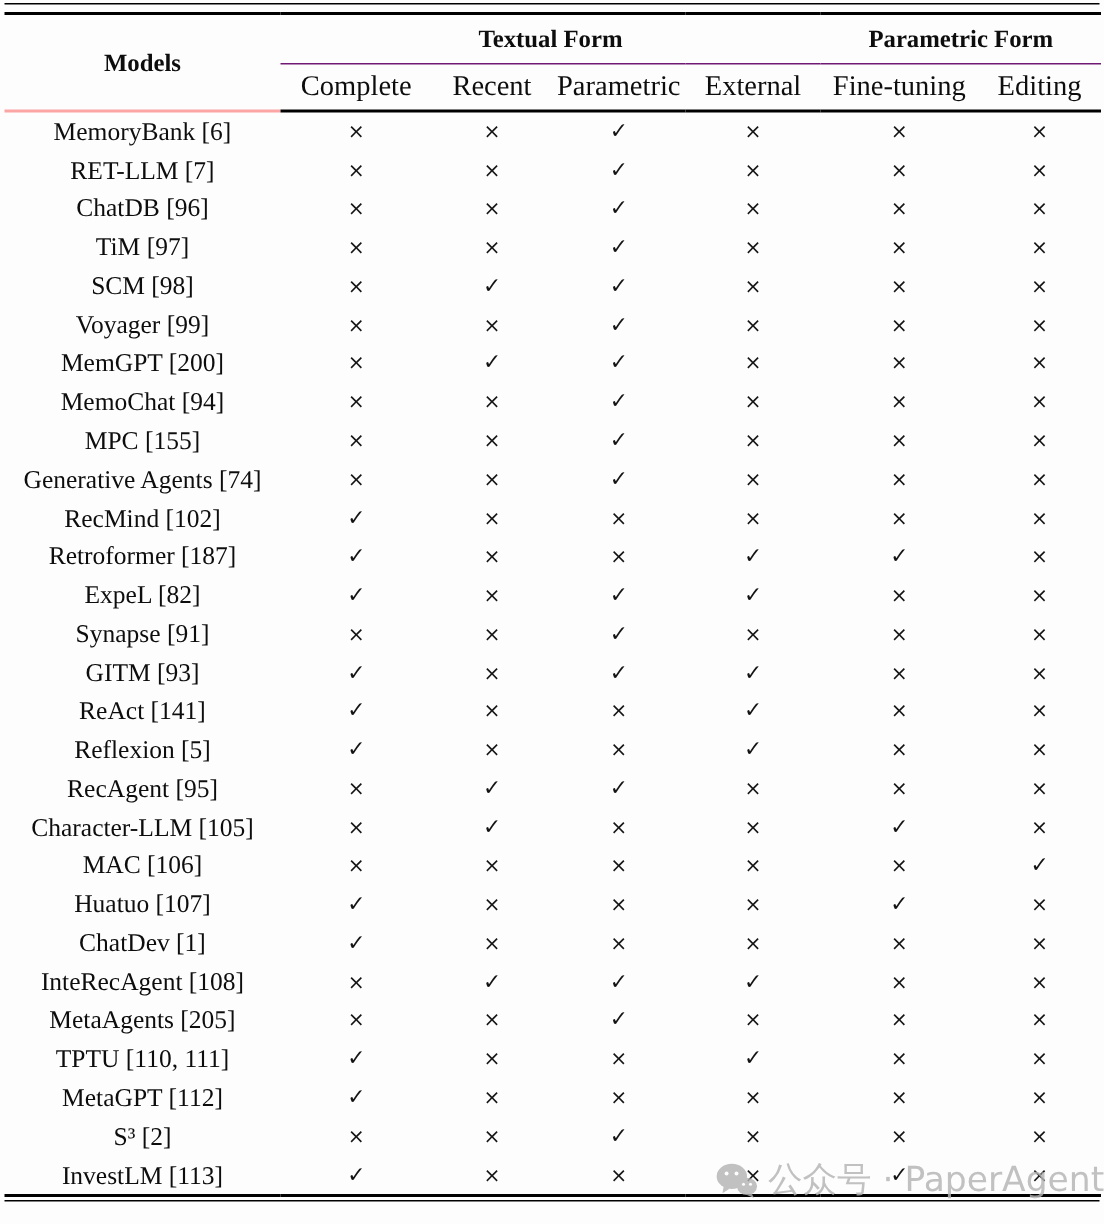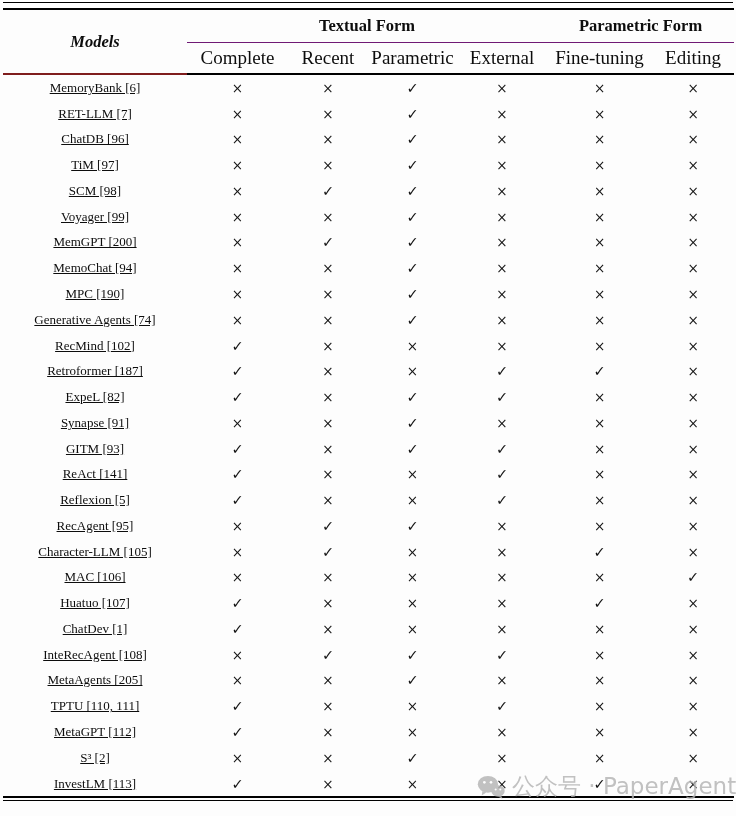--- a/index.html
+++ b/index.html
@@ -35,24 +35,24 @@
   th, td { text-align: center; vertical-align: middle; padding: 0; }
 
   thead th.models-head {
     font-size: 16.5px;
     font-weight: bold;
   }
   thead tr.group-row th { height: 32px; font-size: 16.5px; font-weight: bold; }
   thead tr.group-row th.group-span { border-bottom: 1px solid #701a75; }
   thead tr.sub-row th { height: 30px; font-size: 19px; font-weight: normal; }
   thead tr.sub-row th { border-bottom: 2px solid #000; }
-  thead th.models-head { border-bottom: 2px solid #7f1d1d; font-style: italic; }
+  thead th.models-head { border-bottom: 2px solid #fca5a5; }
 
   tbody td { height: 25.78px; }
-  tbody td.model-cell { font-size: 13px; white-space: nowrap; text-decoration: underline; }
+  tbody td.model-cell { font-size: 17px; white-space: nowrap; }
   tbody td.mark {
     font-family: "DejaVu Sans", sans-serif;
     font-size: 13.5px;
     color: #141414;
   }
   tbody td.mark.check { font-size: 14.5px; }
 
   .bottom-gap { height: 2px; }
 
   .watermark {
@@ -180,21 +180,21 @@
     <td class="model-cell">MemoChat [94]</td>
 
   <td class="mark cross">×</td>
           <td class="mark cross">×</td>
           <td class="mark check">✓</td>
           <td class="mark cross">×</td>
           <td class="mark cross">×</td>
           <td class="mark cross">×</td>
         </tr>
         <tr>
-    <td class="model-cell">MPC [190]</td>
+    <td class="model-cell">MPC [155]</td>
 
   <td class="mark cross">×</td>
           <td class="mark cross">×</td>
           <td class="mark check">✓</td>
           <td class="mark cross">×</td>
           <td class="mark cross">×</td>
           <td class="mark cross">×</td>
         </tr>
         <tr>
     <td class="model-cell">Generative Agents [74]</td>

